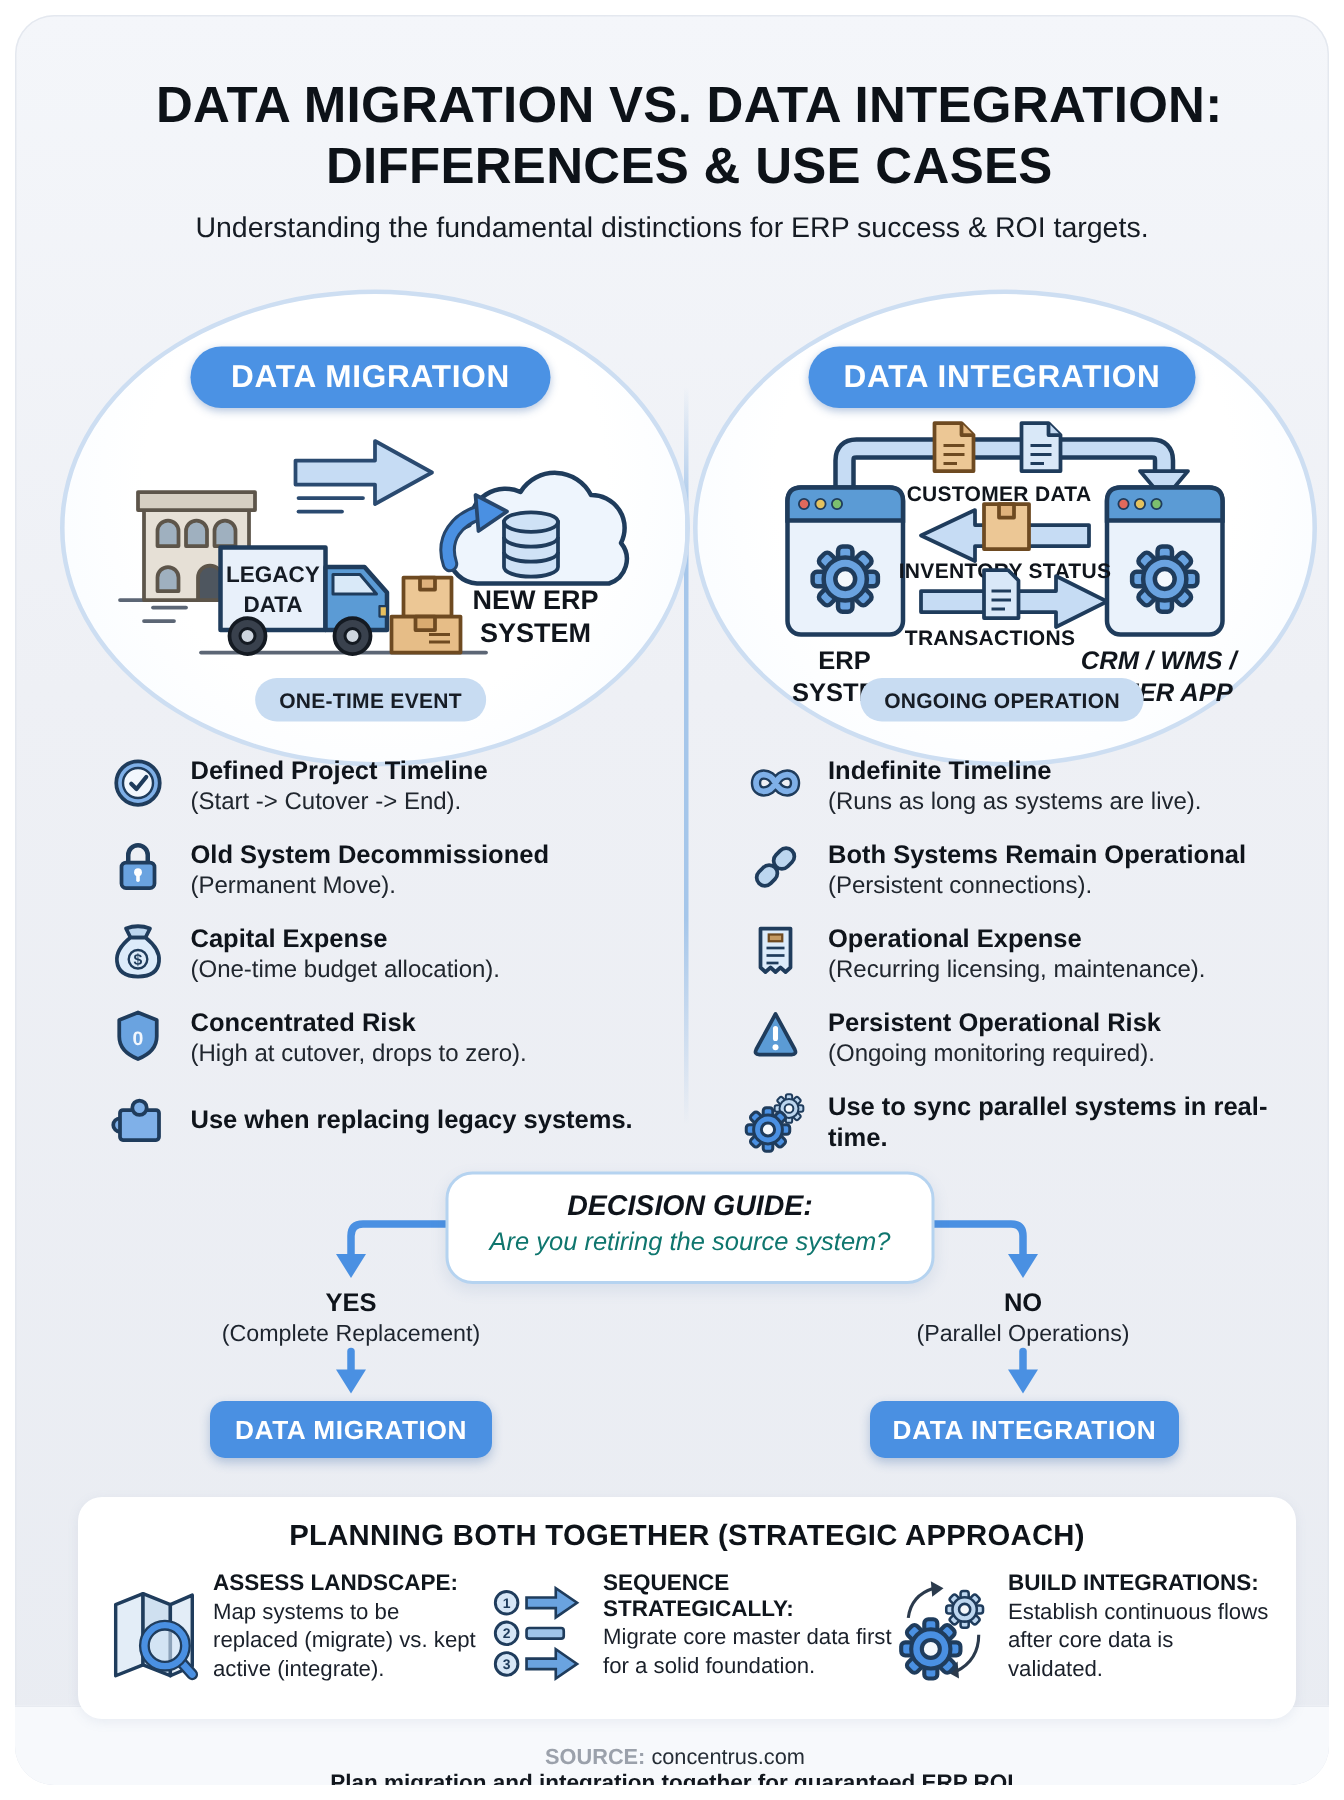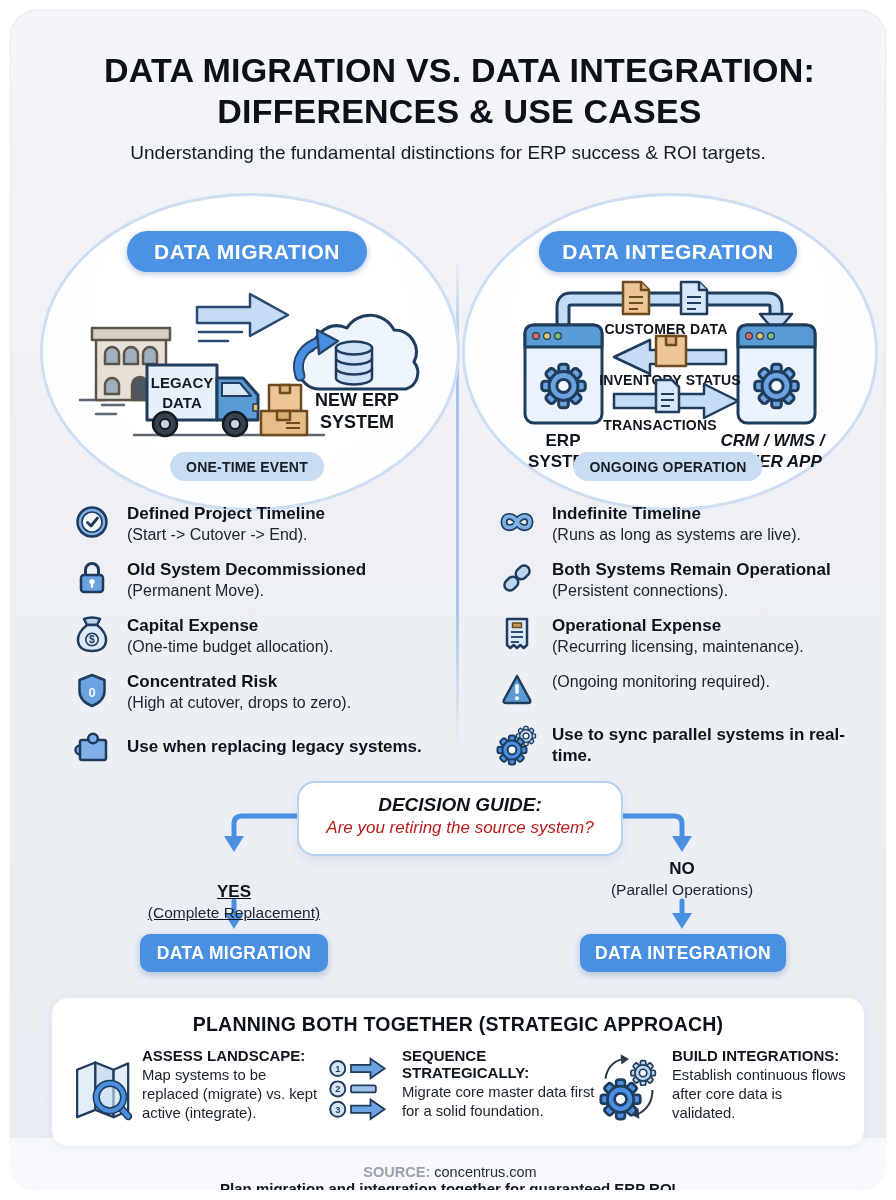--- a/index.html
+++ b/index.html
@@ -57,24 +57,24 @@
   .txt{padding-top:1px;}
   .item-title{font-size:17px;font-weight:800;color:#0f141b;line-height:1.24;}
   .item-desc{font-size:16px;font-weight:400;color:#20262e;line-height:1.24;margin-top:1px;}
   .item-desc:empty{display:none;}
   .items.integration .item:last-child .item-title{max-width:295px;}
 
   .decision-box{position:absolute;left:287px;top:771px;width:322px;height:71px;background:#ffffff;
                 border:2.5px solid #b5d3f0;border-radius:18px;text-align:center;
                 box-shadow:0 4px 10px rgba(90,130,180,.14);font-style:italic;}
   .decision-title{margin-top:11px;font-size:19px;font-weight:800;color:#0f141b;}
-  .decision-question{font-size:17px;color:#b91c1c;margin-top:2px;}
+  .decision-question{font-size:17px;color:#0f766e;margin-top:2px;}
   .dec-connectors{position:absolute;left:0;top:770px;width:896px;height:160px;}
   .branch-label{position:absolute;text-align:center;color:#0f141b;width:210px;}
-  .branch-label.yes{left:119px;top:872px;text-decoration:underline;}
+  .branch-label.yes{left:119px;top:849px;}
   .branch-label.no{left:567px;top:849px;}
   .branch-word{font-size:17px;font-weight:800;}
   .branch-sub{font-size:15.5px;margin-top:2px;color:#1d242e;}
   .result-btn{position:absolute;top:924px;height:38px;border-radius:10px;background:#4a90e2;color:#fff;
               font-size:17.5px;font-weight:800;letter-spacing:.4px;display:flex;align-items:center;justify-content:center;
               box-shadow:0 3px 7px rgba(40,90,160,.3);}
   .result-btn.migration{left:130px;width:188px;}
   .result-btn.integration{left:570px;width:206px;}
 
   .plan-panel{position:absolute;left:42px;top:988px;width:812px;height:148px;background:#ffffff;border-radius:16px;
@@ -386,20 +386,21 @@
       </div>
       <div class="item">
         <span class="ic">
           <svg width="40" height="40" viewBox="-20 -20 40 40">
             <path d="M0 -14 L12.8 9.5 Q14.5 13 10.8 13 H-10.8 Q-14.5 13 -12.8 9.5 Z" fill="#5b9bd5" stroke="#1f3c5c" stroke-width="2.5" stroke-linejoin="round"></path>
             <rect x="-1.7" y="-6" width="3.4" height="10" rx="1.7" fill="#ffffff"></rect>
             <circle cx="0" cy="8.2" r="2" fill="#ffffff"></circle>
           </svg>
         </span>
         <div class="txt">
+          <div class="item-title">Persistent Operational Risk</div>
           <div class="item-desc">(Ongoing monitoring required).</div>
         </div>
       </div>
       <div class="item">
         <span class="ic">
           <svg width="40" height="40" viewBox="-20 -20 40 40">
             <use href="#gear" transform="translate(9,-8) scale(0.66)" style="color:#bcd6ef"></use>
             <use href="#gear" transform="translate(-5,6) scale(1.0)" style="color:#4a90e2"></use>
           </svg>
         </span>

